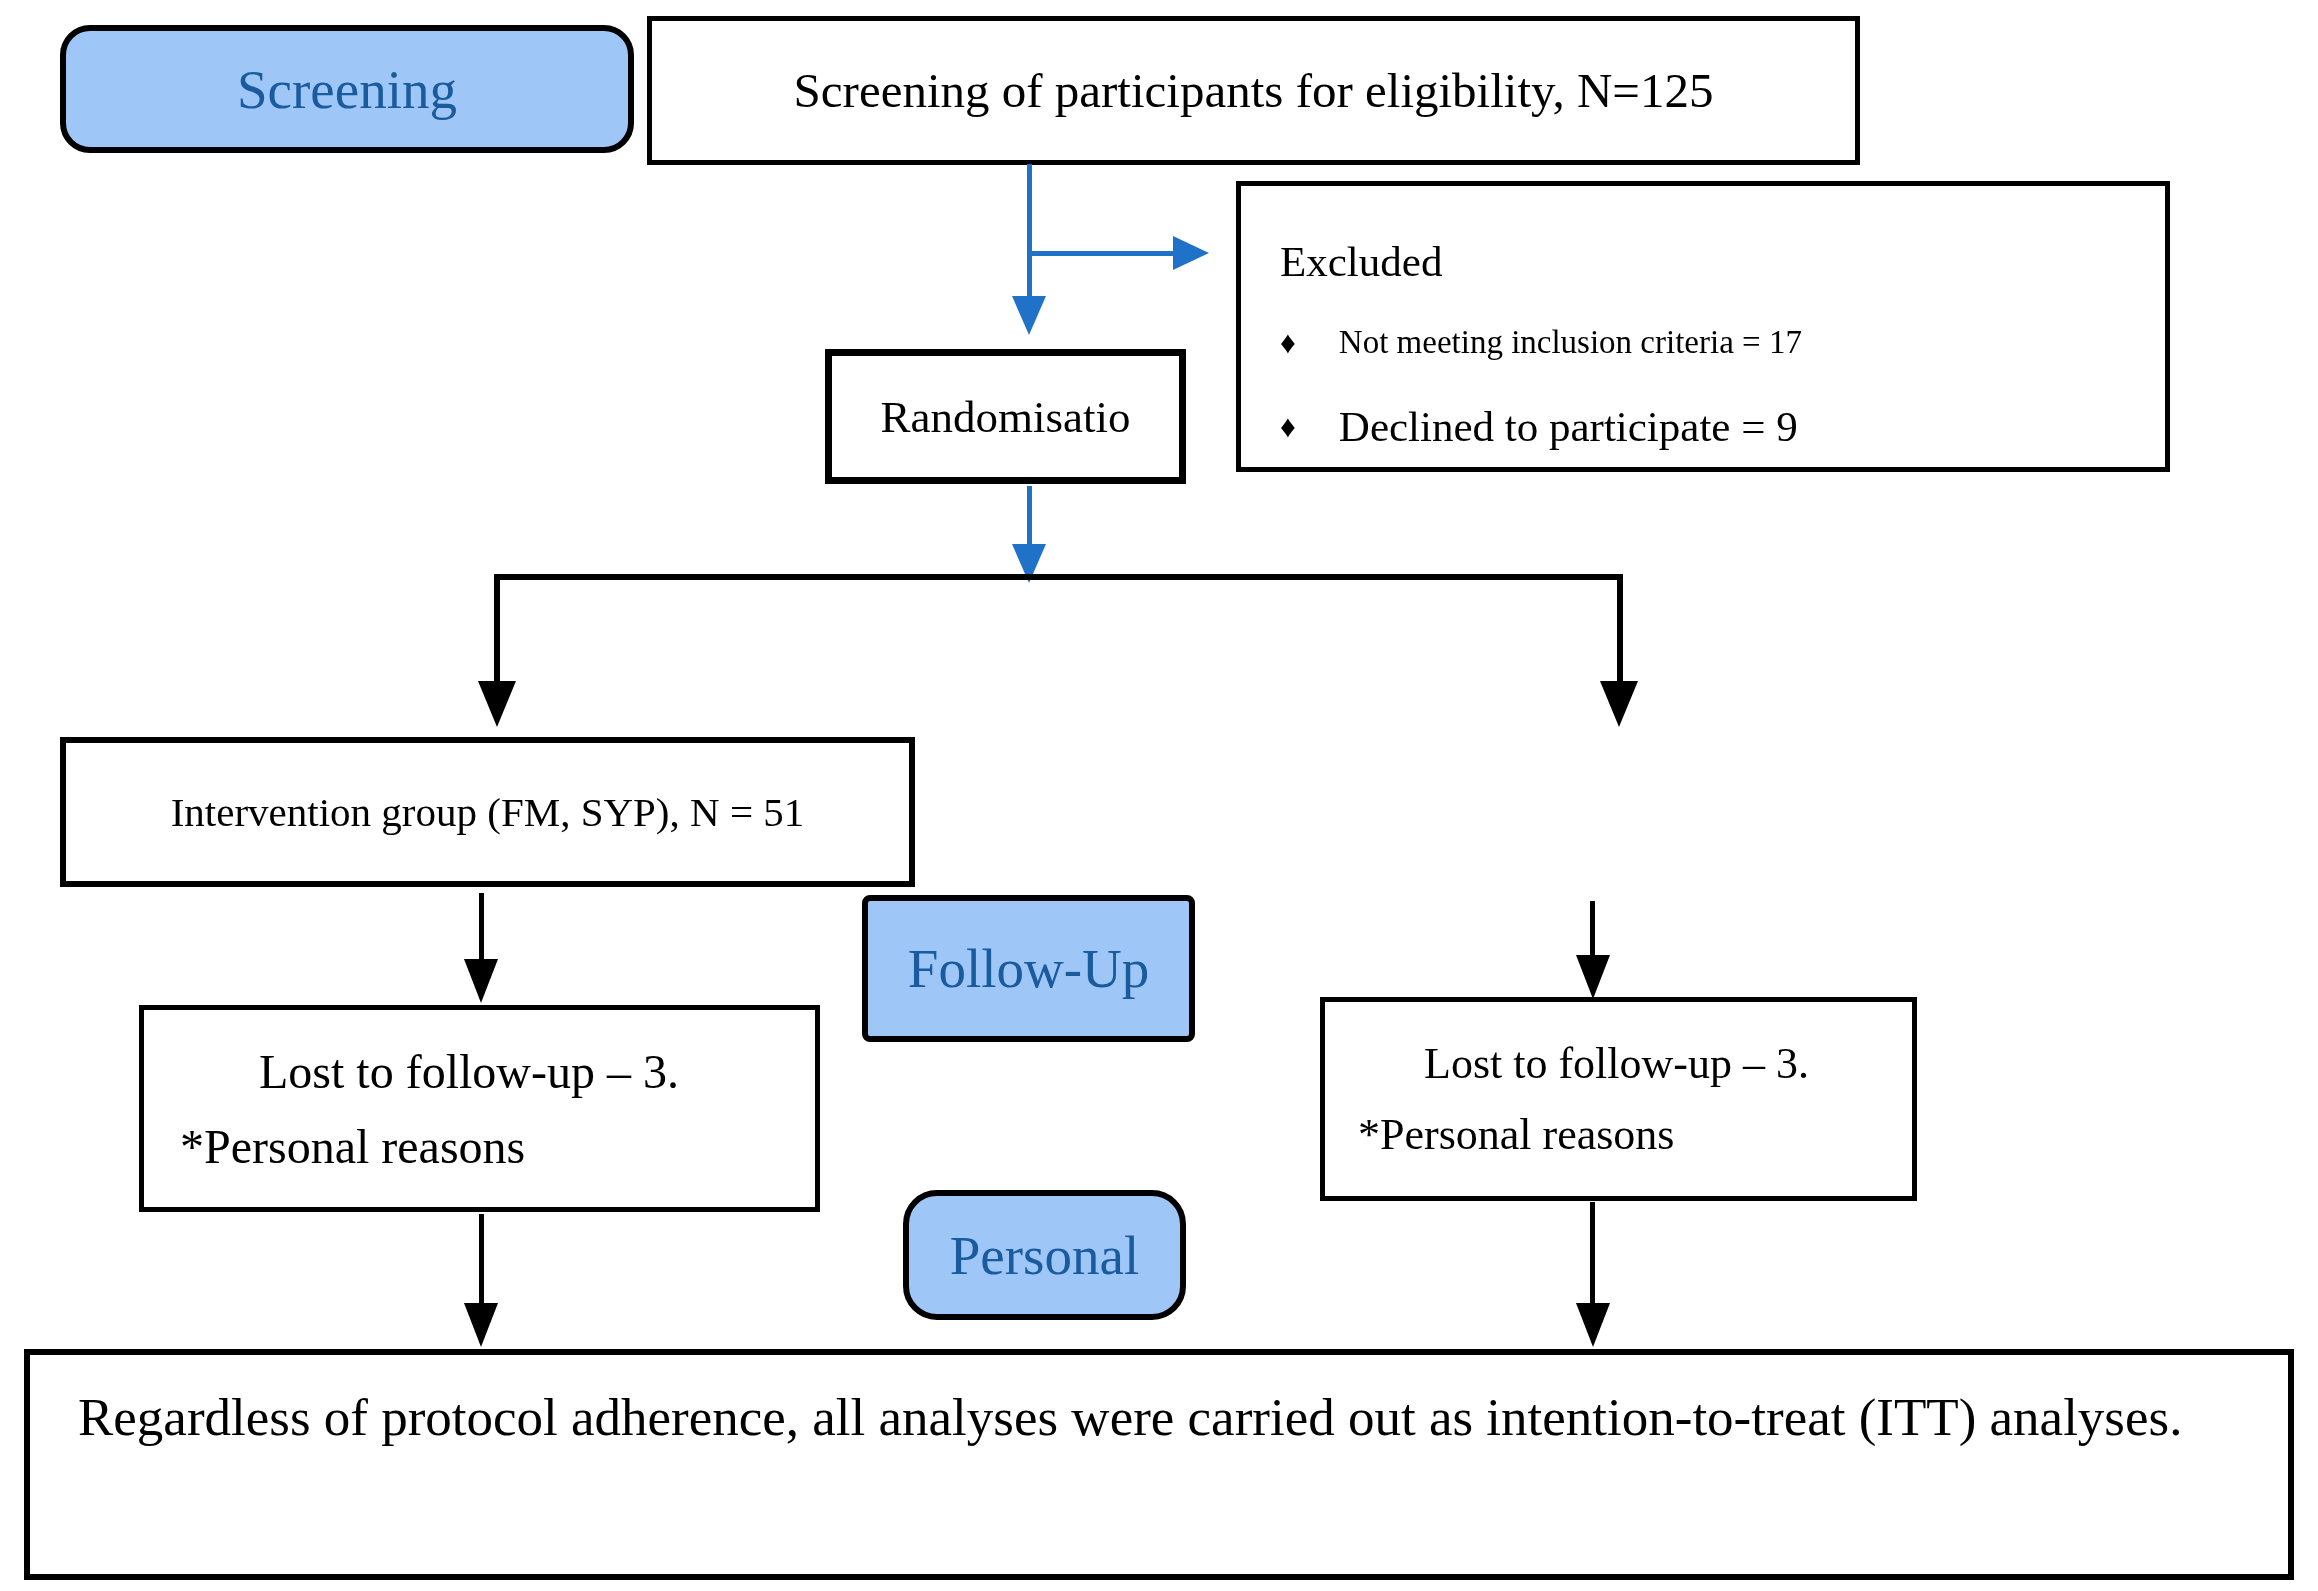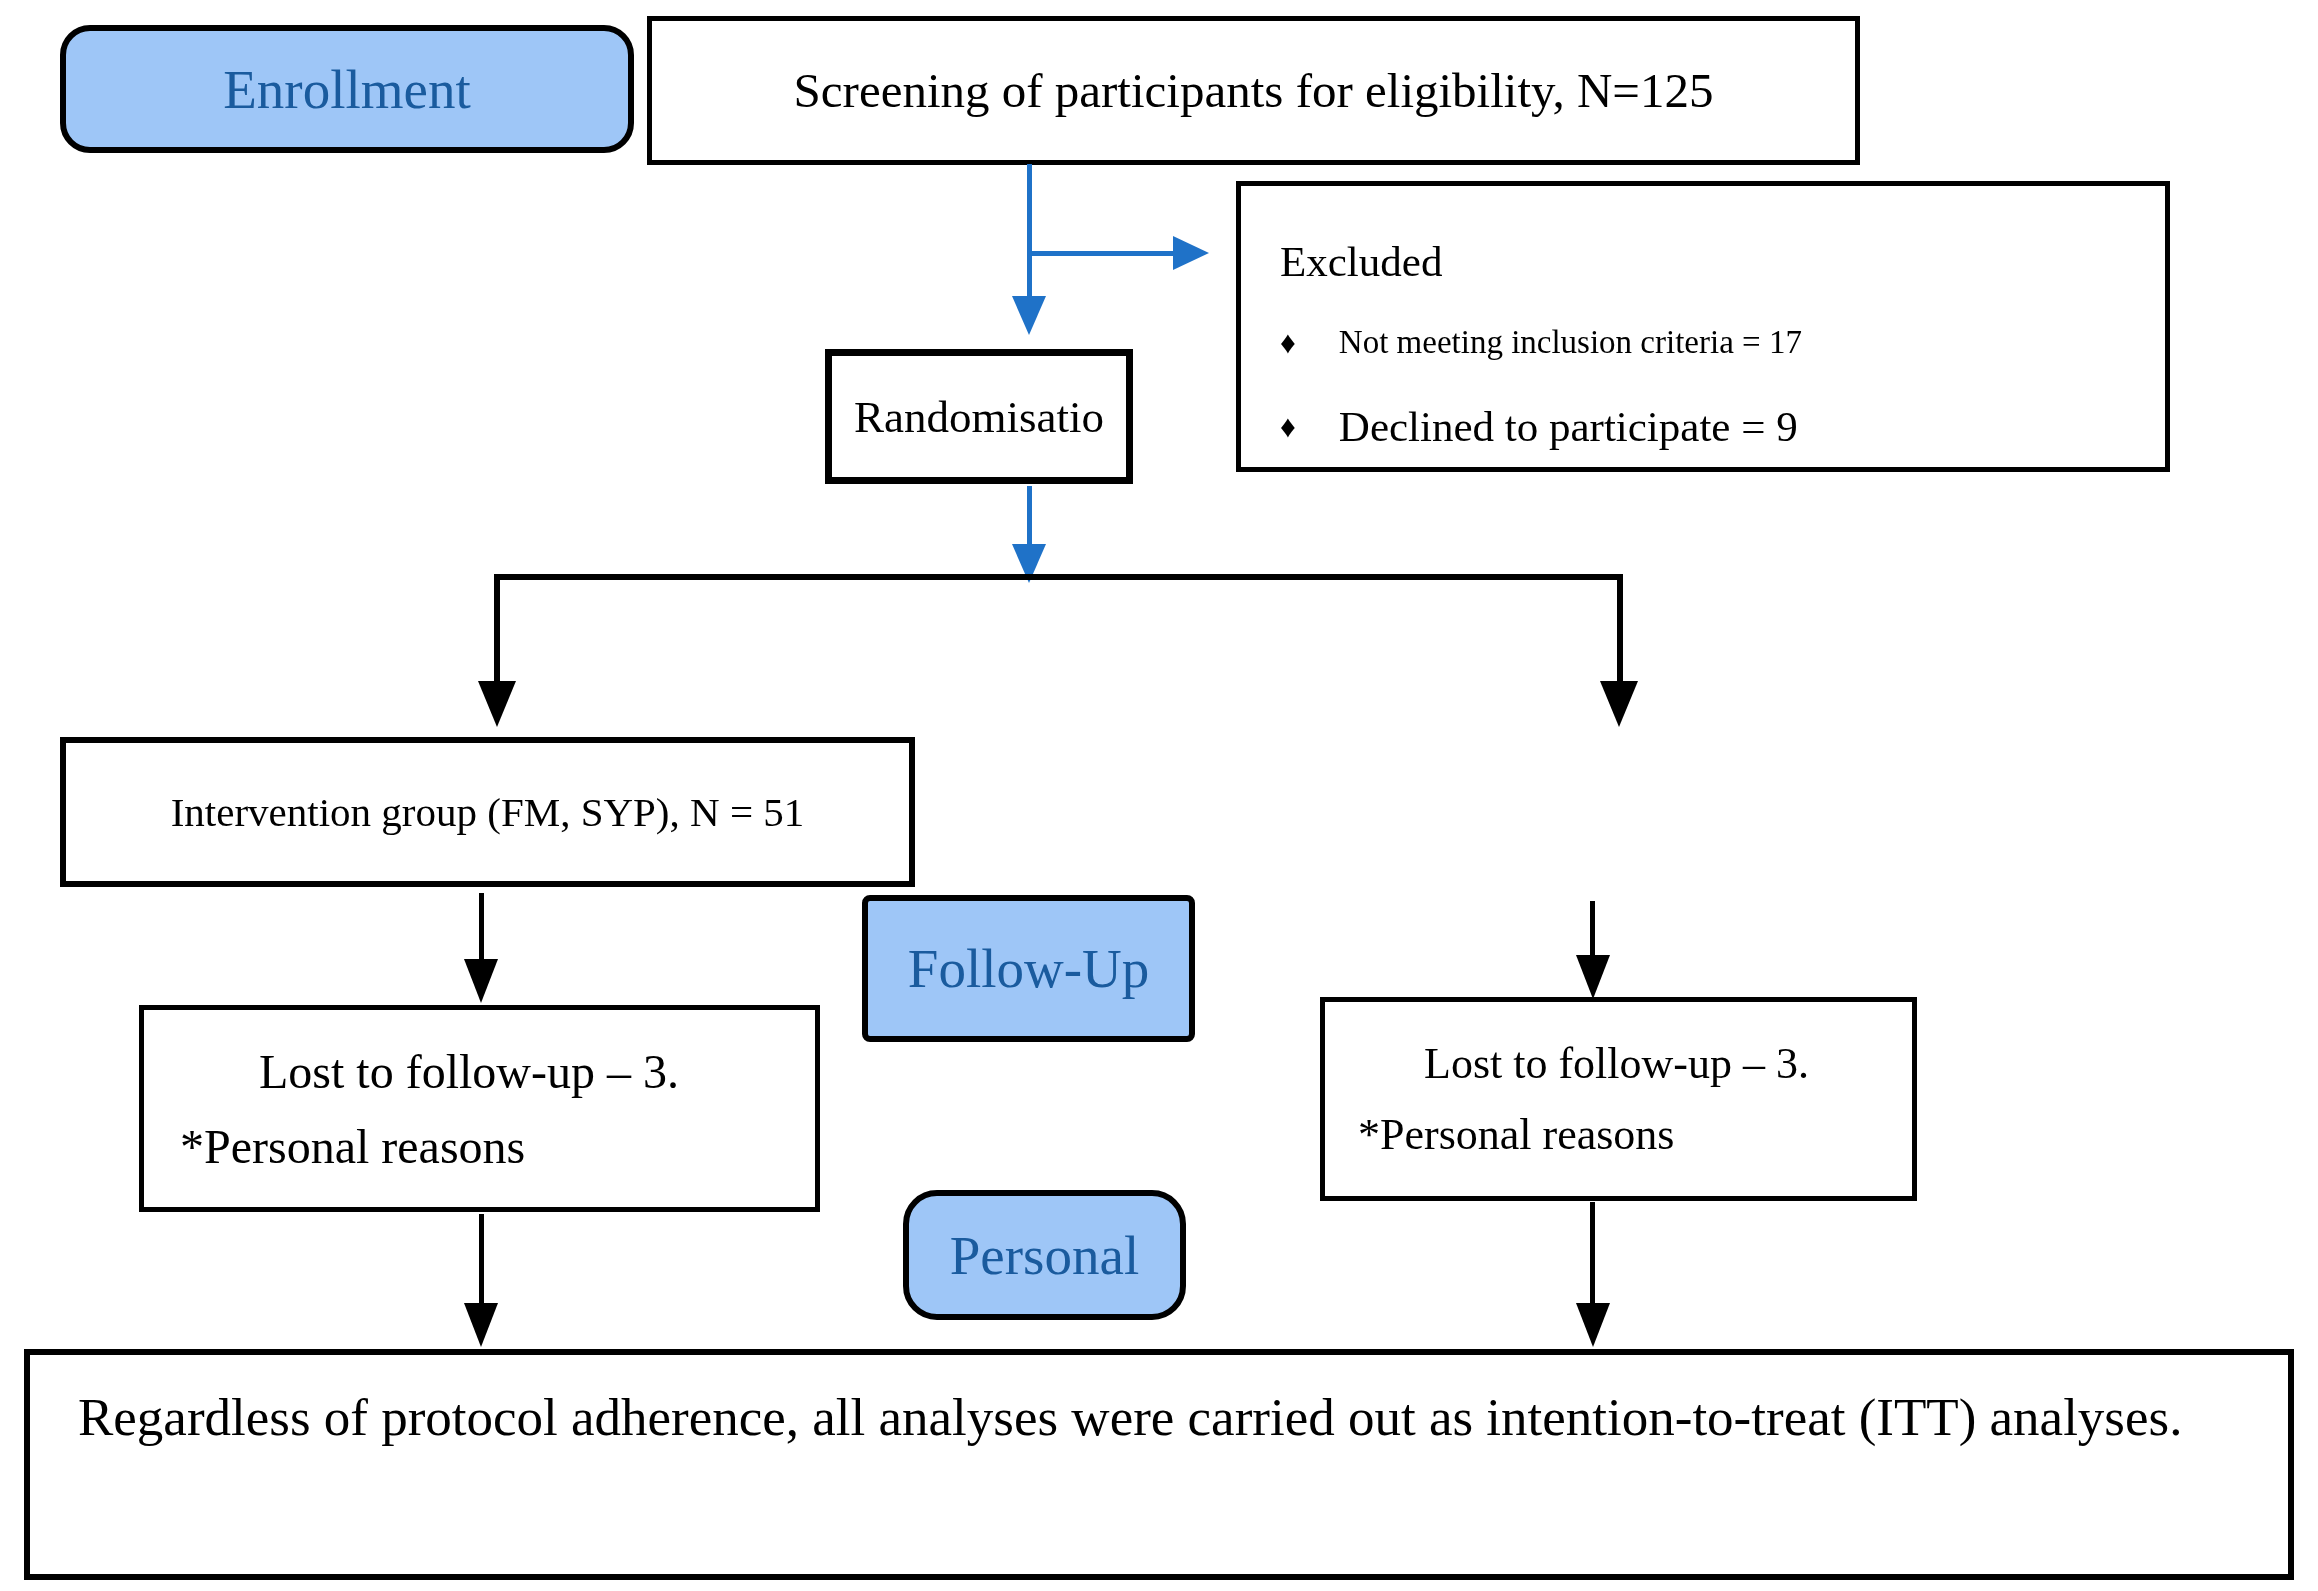--- a/index.html
+++ b/index.html
@@ -37,21 +37,21 @@
   .lost-inner{flex-direction:column;align-items:flex-start;justify-content:center;text-align:left;gap:20px;}
   
   .itt-inner{display:block;text-align:justify;line-height:1.78;}
 </style>
 </head>
 <body>
 
 <div class="canvas">
 
   <div class="stage" style="left:60px;top:25px;width:574px;height:128px;border-radius:30px;">
-    <span style="font-size:55px;">Enrollment</span>
+    <span style="font-size:55px;">Screening</span>
   </div>
 
   <div class="wbox" style="left:647px;top:15.7px;width:1213px;height:149px;">
     <span style="font-size:49px;">Screening of participants for eligibility, N=125</span>
   </div>
 
   <div>
     <div class="vshaft blue" style="left:1027px;top:164px;height:133px;"></div>
     <div class="head-down b-blue" style="left:1012px;top:296px;"></div>
   </div>
@@ -66,21 +66,21 @@
     <div class="ex-row">
       <span class="ex-diamond">♦</span>
       <span style="font-size:33px;">Not meeting inclusion criteria = 17</span>
     </div>
     <div class="ex-row" style="margin-top:41px;">
       <span class="ex-diamond">♦</span>
       <span style="font-size:43px;">Declined to participate = 9</span>
     </div>
   </div>
 
-  <div class="wbox" style="left:825px;top:349px;width:308px;height:135px;border-width:7.5px;">
+  <div class="wbox" style="left:825px;top:349px;width:361px;height:135px;border-width:7.5px;">
     <span style="font-size:45px;">Randomisatio</span>
   </div>
 
   <div>
     <div class="vshaft blue" style="left:1027px;top:486px;height:59px;"></div>
     <div class="head-down b-blue" style="left:1012px;top:544px;"></div>
   </div>
 
   <div class="hshaft black" style="left:494px;top:574px;width:1128px;height:5.6px;"></div>
 

